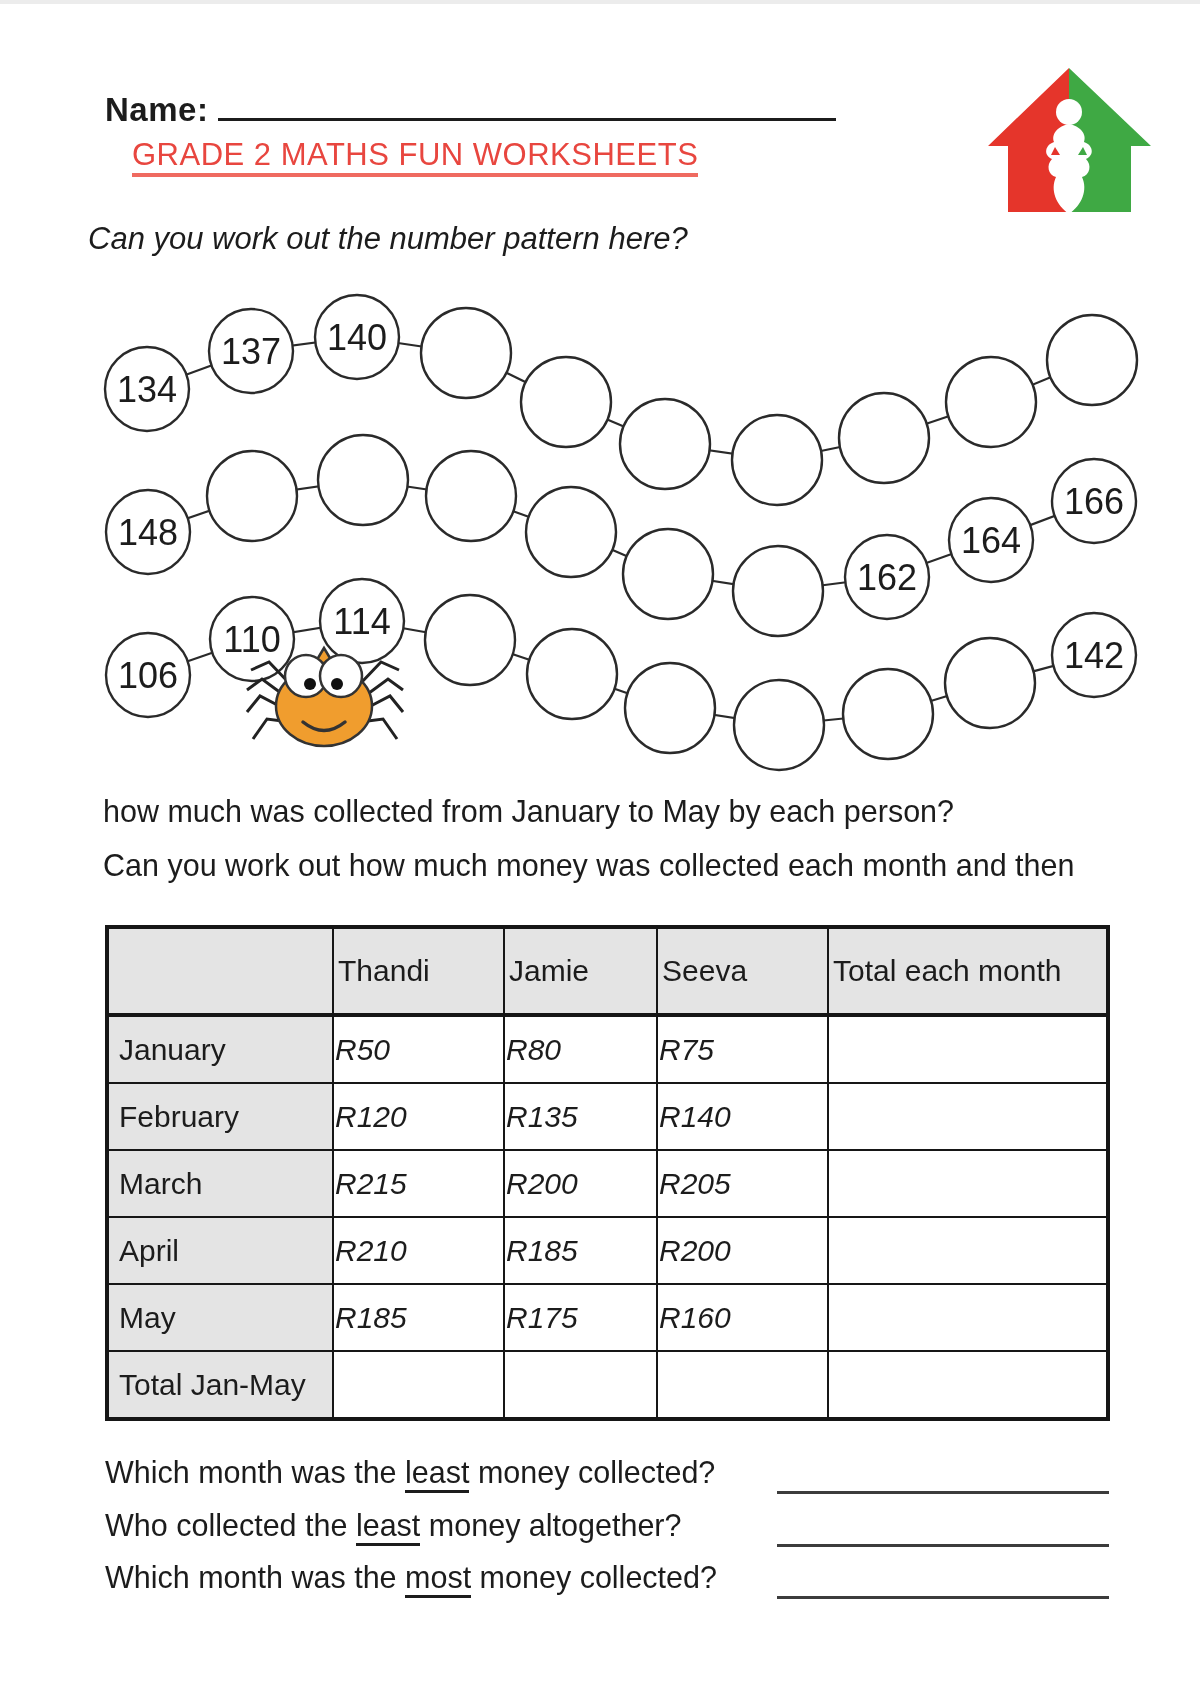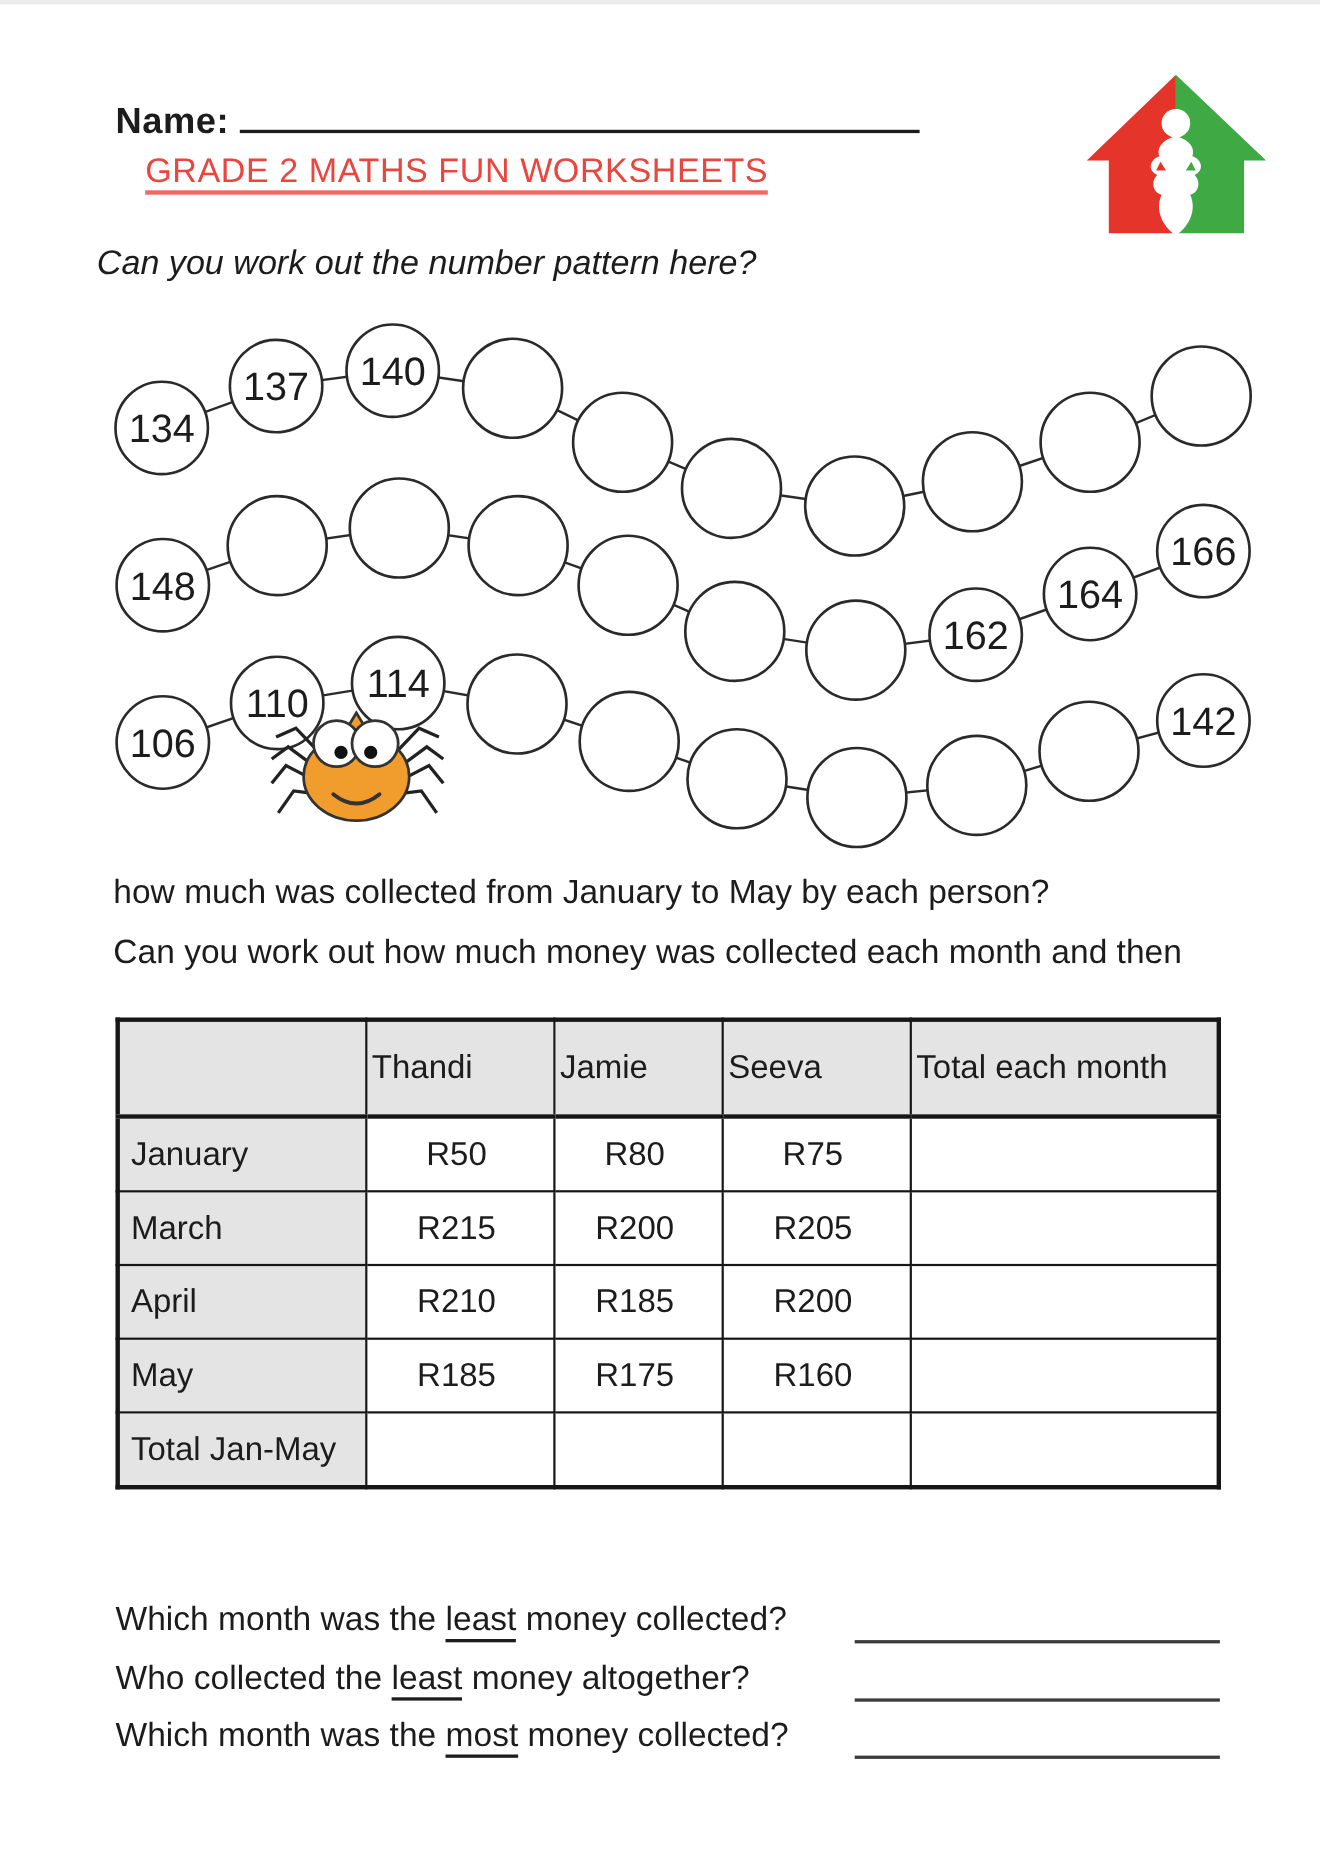--- a/index.html
+++ b/index.html
@@ -20,21 +20,21 @@
   
   .money-q{position:absolute;left:103px;top:780px;font-size:30.5px;line-height:54px;}
   .money-table{position:absolute;left:105px;top:921px;width:1001px;border-collapse:collapse;
                table-layout:fixed;font-size:30px;}
   .money-table th,.money-table td{border:2.5px solid #161616;vertical-align:middle;overflow:hidden;}
   .money-table{border:4px solid #161616;}
   .money-table th{height:82px;background:#e4e4e4;text-align:left;font-weight:normal;
                   padding-left:4px;border-bottom:4px solid #161616;}
   .money-table td{height:63px;}
   .money-table td.rowlabel{background:#e4e4e4;padding-left:10px;text-align:left;}
-  .money-table td.val{text-align:center;padding-right:8px;}
+  .money-table td.val{text-align:left;padding-right:8px;font-style:italic;}
   
   .bqs{position:absolute;left:105px;top:1451px;font-size:30.5px;}
   .bq{position:relative;height:52.5px;width:1030px;white-space:pre;}
   .emph{border-bottom:3.5px solid #1c1c1c;padding-bottom:1px;margin-top:15px;}
   .ansline{position:absolute;left:672px;top:36px;width:332px;border-bottom:3px solid #3c3c3c;height:0;}
 </style>
 </head>
 <body>
 
 <div class="page">
@@ -172,20 +172,27 @@
       <th>Total each month</th>
     </tr>
     <tr>
       <td class="rowlabel">January</td>
       <td class="val">R50</td>
       <td class="val">R80</td>
       <td class="val">R75</td>
       <td class="val"></td>
     </tr>
     <tr>
+      <td class="rowlabel">February</td>
+      <td class="val">R120</td>
+      <td class="val">R135</td>
+      <td class="val">R140</td>
+      <td class="val"></td>
+    </tr>
+    <tr>
       <td class="rowlabel">March</td>
       <td class="val">R215</td>
       <td class="val">R200</td>
       <td class="val">R205</td>
       <td class="val"></td>
     </tr>
     <tr>
       <td class="rowlabel">April</td>
       <td class="val">R210</td>
       <td class="val">R185</td>

